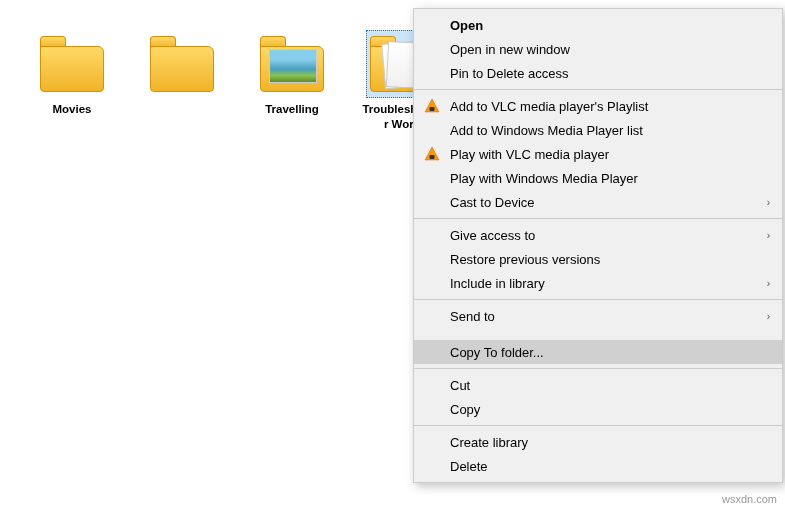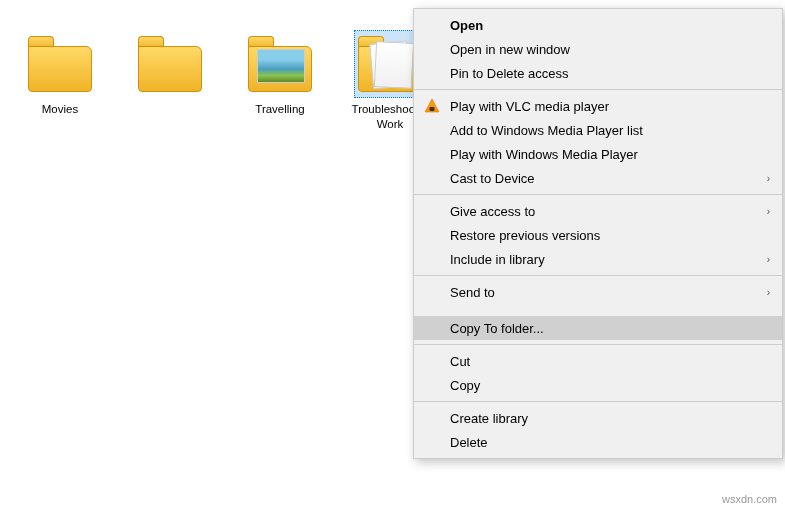--- a/index.html
+++ b/index.html
@@ -18,22 +18,23 @@
       width: 785px;
       height: 511px;
       background: #ffffff;
       position: relative;
     }
 
     
     .folders-row {
       display: flex;
       align-items: flex-start;
-      padding: 30px 20px 0 20px;
+      padding: 30px 20px 0 32px;
       gap: 30px;
+      font-weight: bold;
     }
 
     .folder-item {
       display: flex;
       flex-direction: column;
       align-items: center;
       width: 80px;
       cursor: pointer;
     }
 
@@ -271,36 +272,45 @@
     <div class="ctx-item">
       <span>Open in new window</span>
     </div>
 
     <div class="ctx-item">
       <span>Pin to Delete access</span>
     </div>
 
     <div class="ctx-separator"></div>
 
+    <div class="ctx-item">
+      <span class="icon-left">
+        <svg class="vlc-icon" viewBox="0 0 18 18" xmlns="http://www.w3.org/2000/svg">
+          <polygon points="9,2 16,15 2,15" fill="#f90" stroke="#c60" stroke-width="0.5"></polygon>
+          <rect x="6.5" y="10" width="5" height="4" rx="1" fill="#333"></rect>
+        </svg>
+      </span>
+      <span>Add to VLC media player's Playlist</span>
+    </div>
+
+    <div class="ctx-item">
+      <span>Add to Windows Media Player list</span>
+    </div>
 
     <div class="ctx-item">
       <span class="icon-left">
         <svg class="vlc-icon" viewBox="0 0 18 18" xmlns="http://www.w3.org/2000/svg">
           <polygon points="9,2 16,15 2,15" fill="#f90" stroke="#c60" stroke-width="0.5"></polygon>
           <rect x="6.5" y="10" width="5" height="4" rx="1" fill="#333"></rect>
         </svg>
       </span>
       <span>Play with VLC media player</span>
     </div>
 
     <div class="ctx-item">
-      <span>Add to Windows Media Player list</span>
-    </div>
-
-    <div class="ctx-item">
       <span>Play with Windows Media Player</span>
     </div>
 
     <div class="ctx-item">
       <span>Cast to Device</span>
       <span class="arrow-right">›</span>
     </div>
 
     <div class="ctx-separator"></div>
 

